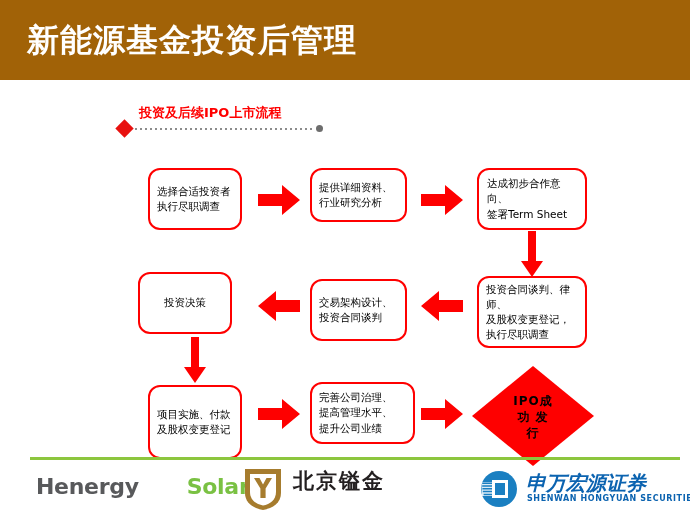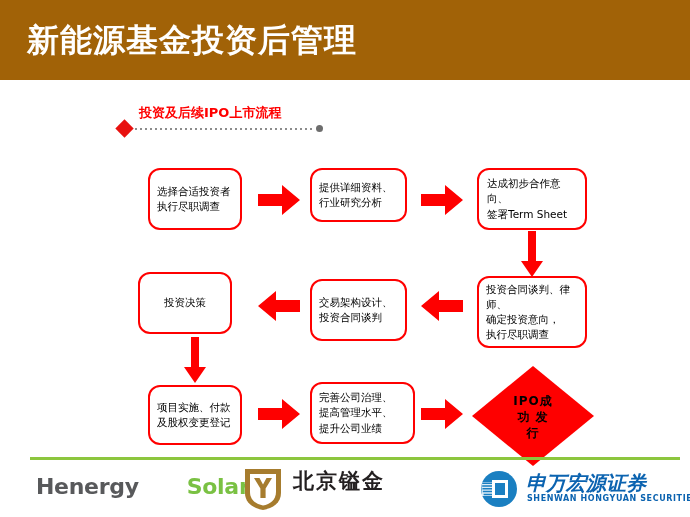--- a/index.html
+++ b/index.html
@@ -100,21 +100,21 @@
 
   
   #box-1 { left: 148px; top: 168px; width: 94px; height: 62px; }
   #box-2 { left: 310px; top: 168px; width: 97px; height: 54px; }
   #box-3 { left: 477px; top: 168px; width: 110px; height: 62px; padding-left: 8px; }
   
   #box-4 { left: 477px; top: 276px; width: 110px; height: 72px; }
   #box-5 { left: 310px; top: 279px; width: 97px; height: 62px; }
   #box-6 { left: 138px; top: 272px; width: 94px; height: 62px; }
   
-  #box-7 { left: 148px; top: 385px; width: 94px; height: 60px; }
+  #box-7 { left: 148px; top: 385px; width: 94px; height: 74px; }
   #box-8 { left: 310px; top: 382px; width: 105px; height: 62px; }
 
   
   .arrow { position: absolute; }
   .arrow-right, .arrow-left {
     width: 42px; height: 30px;
   }
   .arrow-right svg, .arrow-left svg,
   .arrow-down svg { display: block; }
   .arrow-down { width: 22px; height: 46px; }
@@ -277,21 +277,21 @@
 <div class="flow-box" id="box-3">
   <div class="bx-text">
     <div>达成初步合作意向、</div>
     <div>签署Term Sheet</div>
   </div>
 </div>
 
 <div class="flow-box" id="box-4">
   <div class="bx-text">
     <div>投资合同谈判、律师、</div>
-    <div>确定投资意向，</div>
+    <div>及股权变更登记，</div>
     <div>执行尽职调查</div>
   </div>
 </div>
 
 <div class="flow-box" id="box-5">
   <div class="bx-text">
     <div>交易架构设计、</div>
     <div>投资合同谈判</div>
   </div>
 </div>

